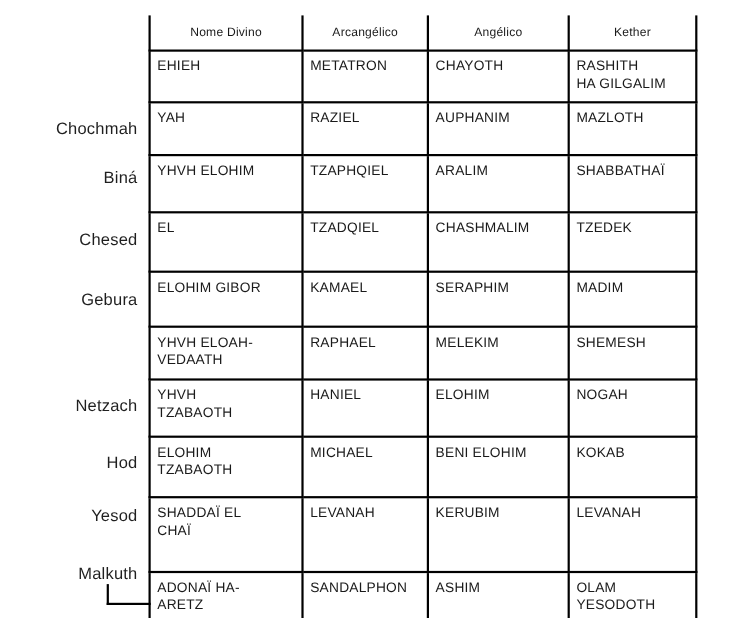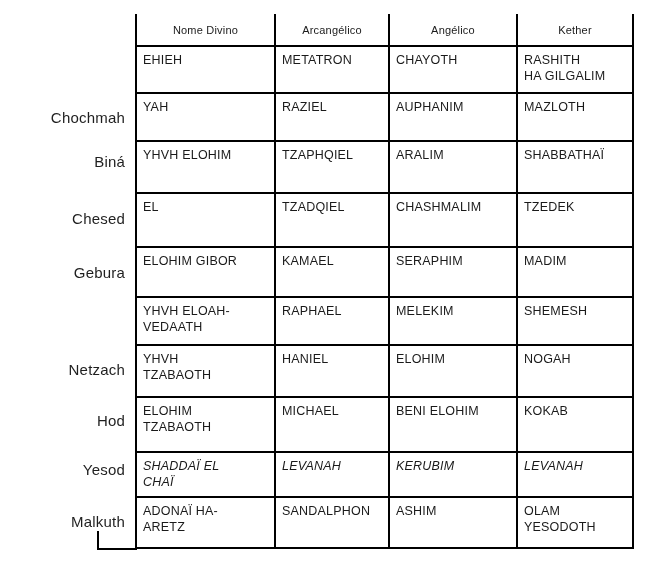--- a/index.html
+++ b/index.html
@@ -73,21 +73,21 @@
     letter-spacing: 0.2px;
   }
   .hr0 { height: 47px; }
   .hr1 { height: 48px; }
   .hr2 { height: 52px; }
   .hr3 { height: 54px; }
   .hr4 { height: 50px; margin-top: 32px; }
   .hr5 { height: 48px; }
   .hr6 { height: 52px; margin-top: 22px; }
   .hr7 { height: 55px; }
-  .hr8 { height: 45px; font-style: italic; }
+  .hr8 { height: 68px; }
   .hr9 { height: 51px; }
 
   
   .malkuth-connector {
     position: absolute;
     left: 97px;
     top: 531px;
     width: 38px;
     height: 17px;
     border-left: 2px solid #000000;

